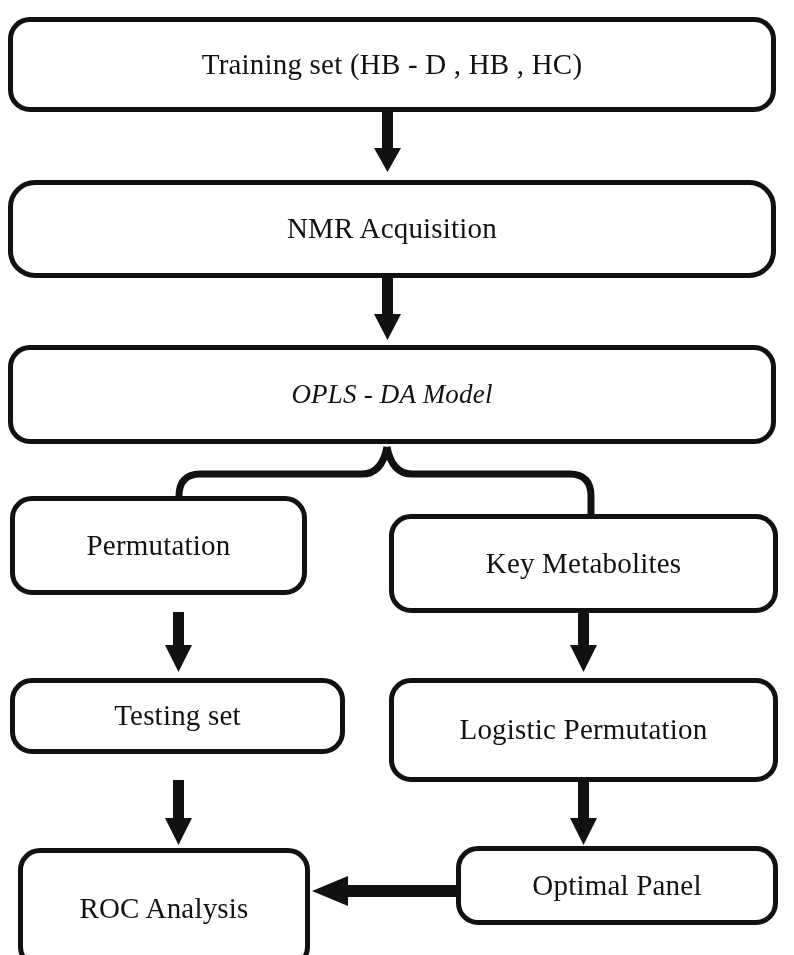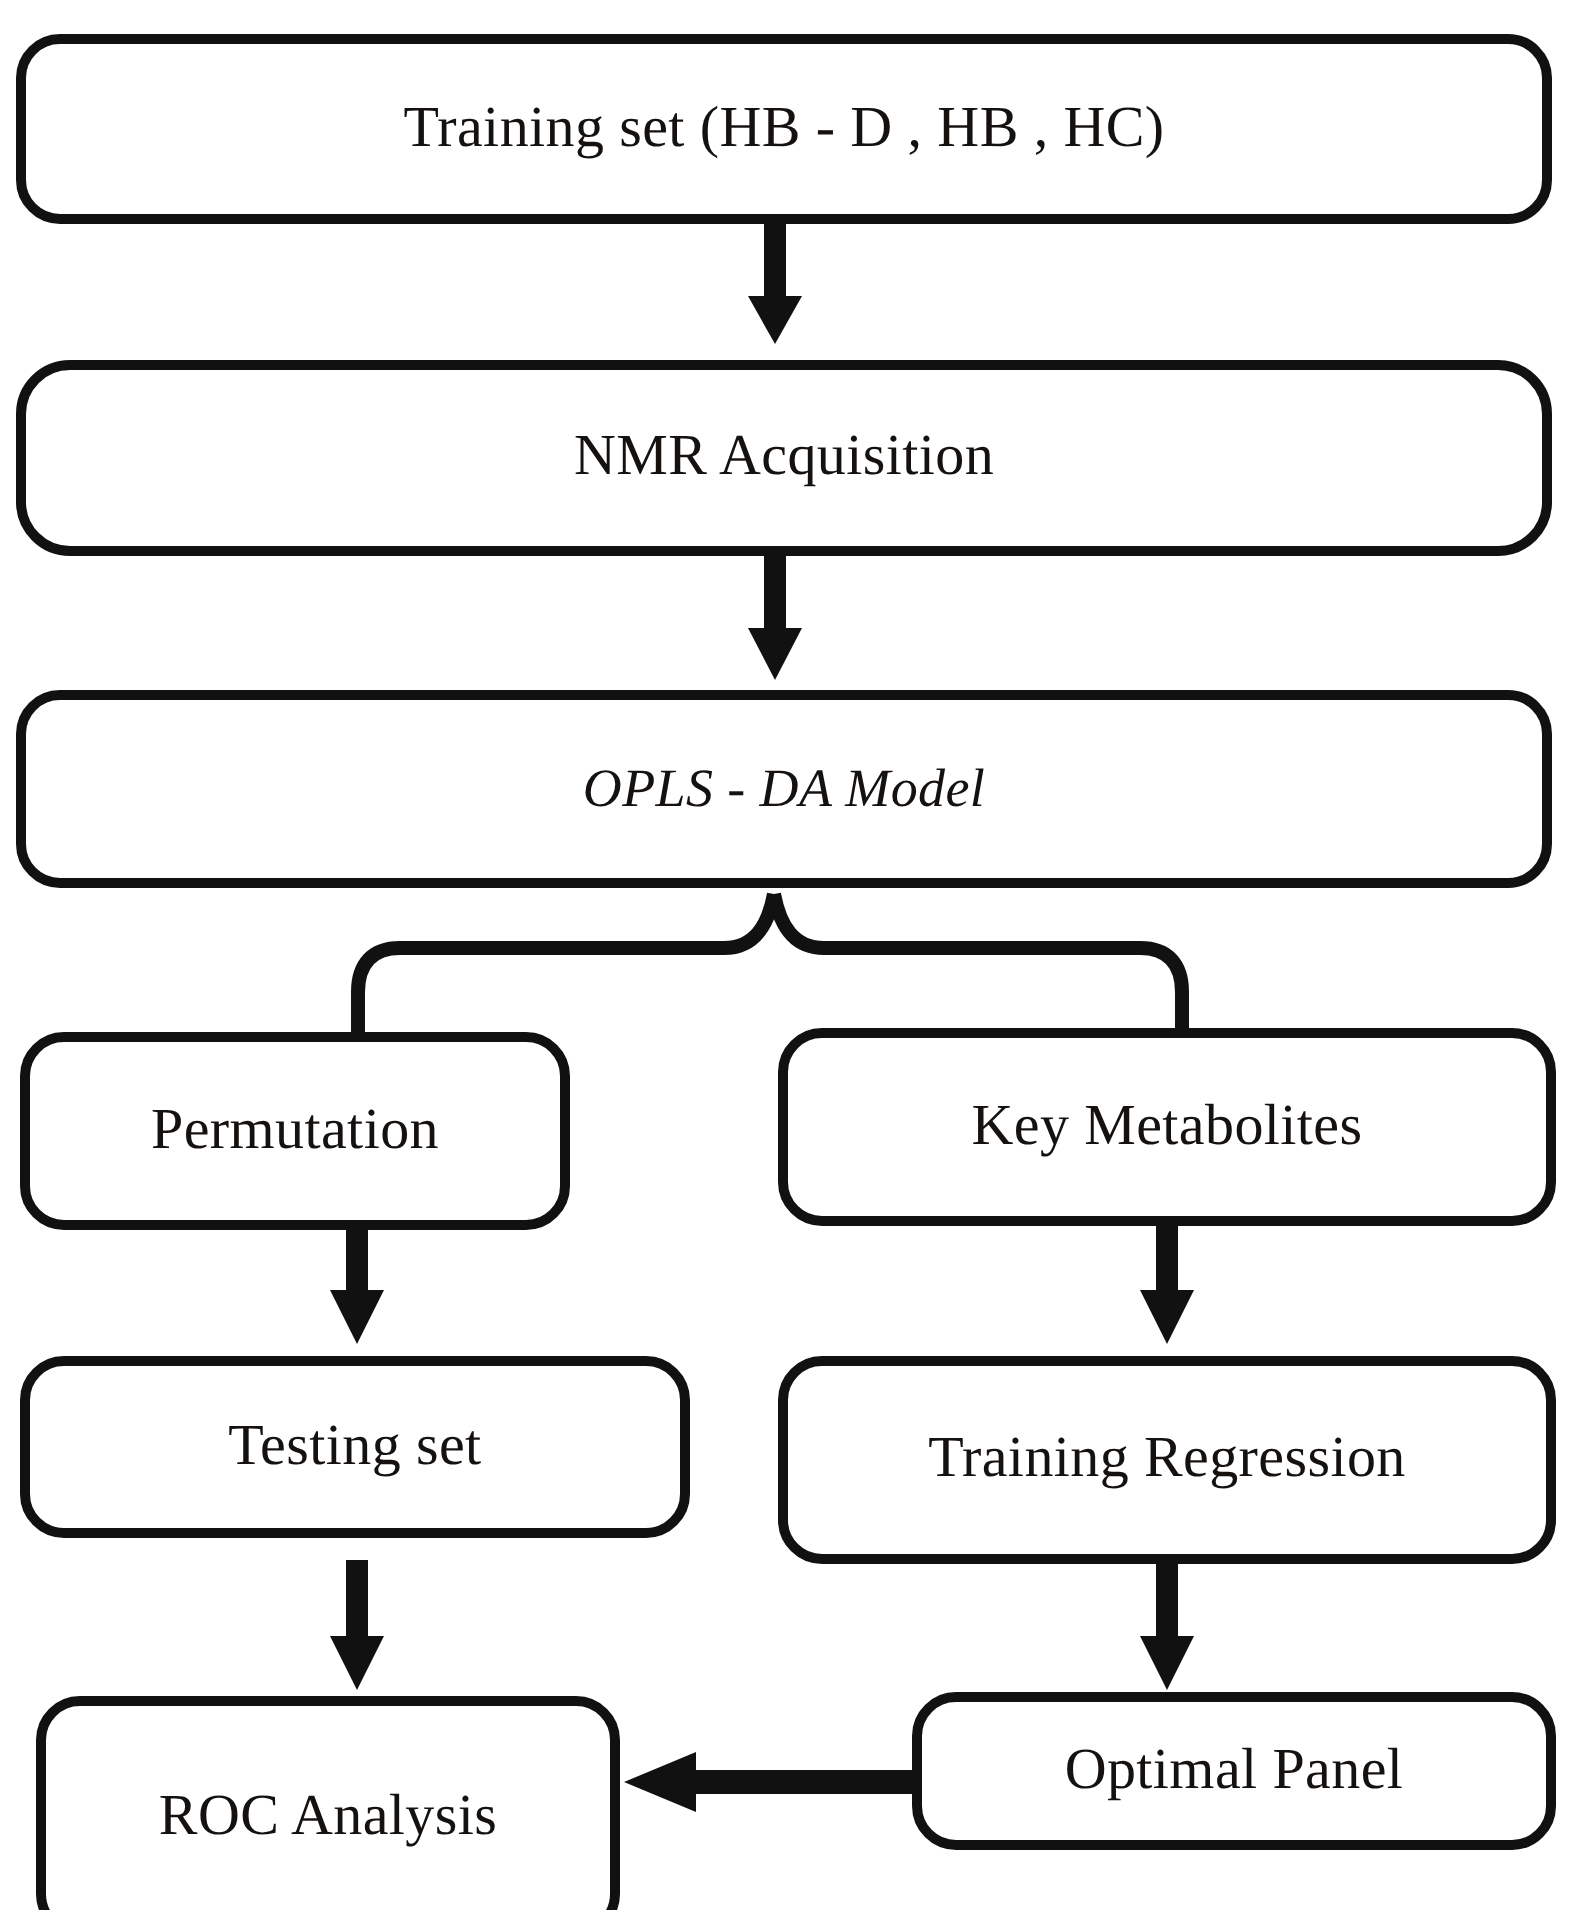--- a/index.html
+++ b/index.html
@@ -114,34 +114,34 @@
   </div>
 
   <div class="node-box" style="left:8px; top:180px; width:768px; height:98px;border-radius:27px;">
     <span class="node-label">NMR Acquisition</span>
   </div>
 
   <div class="node-box" style="left:8px; top:345px; width:768px; height:99px;">
     <span class="node-label small">OPLS - DA Model</span>
   </div>
 
-  <div class="node-box" style="left:10px; top:516px; width:275px; height:99px;">
+  <div class="node-box" style="left:10px; top:496px; width:297px; height:99px;">
     <span class="node-label">Permutation</span>
   </div>
 
   <div class="node-box" style="left:389px; top:514px; width:389px; height:99px;">
     <span class="node-label">Key Metabolites</span>
   </div>
 
-  <div class="node-box" style="left:10px; top:678px; width:335px; height:91px;">
+  <div class="node-box" style="left:10px; top:678px; width:335px; height:76px;">
     <span class="node-label">Testing set</span>
   </div>
 
   <div class="node-box" style="left:389px; top:678px; width:389px; height:104px;">
-    <span class="node-label">Training Regression</span>
+    <span class="node-label">Logistic Permutation</span>
   </div>
 
   <div class="node-box" style="left:18px; top:848px; width:292px; height:121px;">
     <span class="node-label">ROC Analysis</span>
   </div>
 
   <div class="node-box" style="left:456px; top:846px; width:322px; height:79px;">
     <span class="node-label">Optimal Panel</span>
   </div>
 

